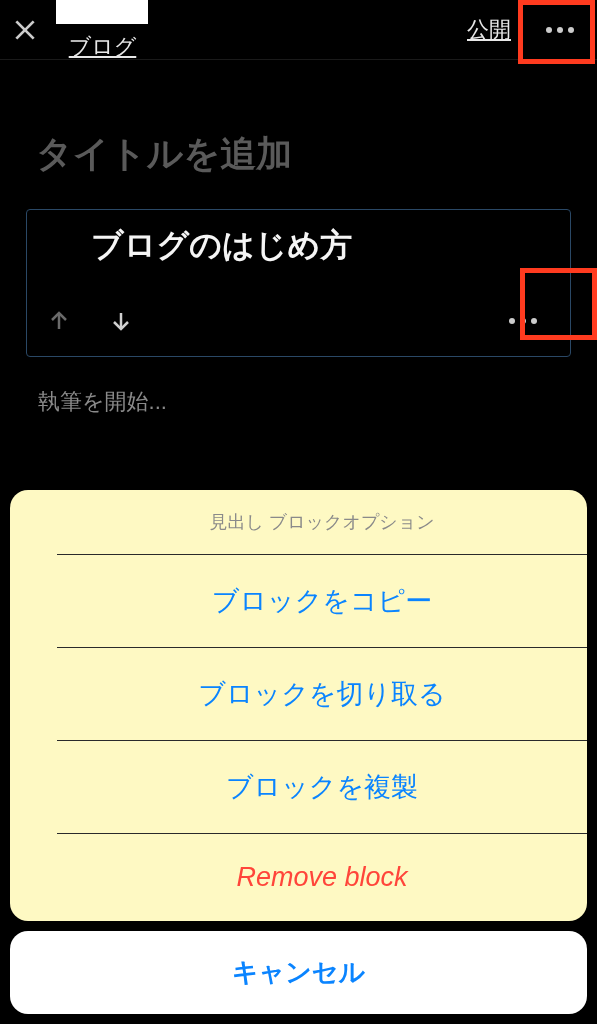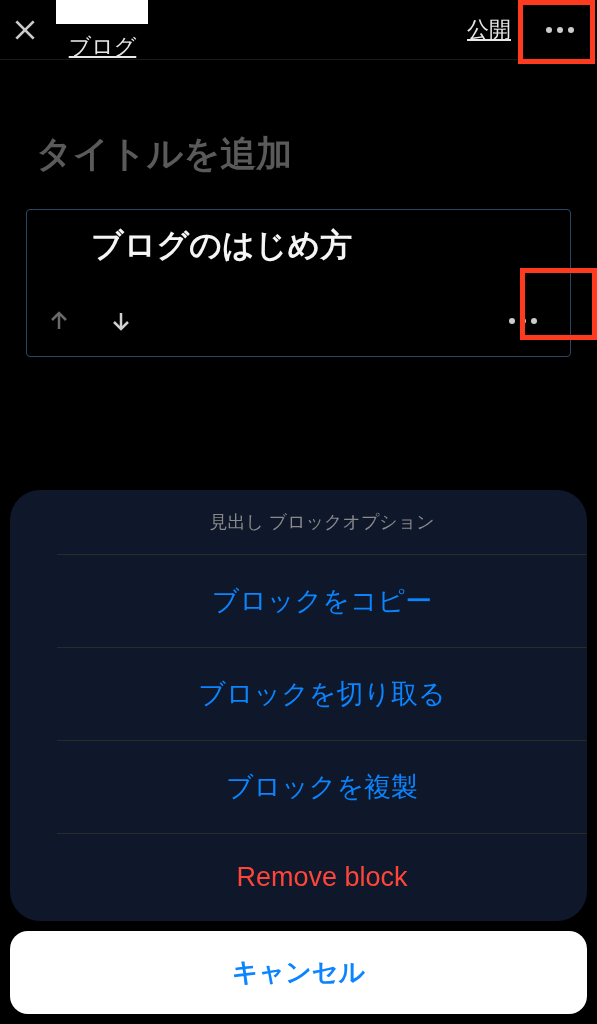--- a/index.html
+++ b/index.html
@@ -167,22 +167,22 @@
       padding: 0 12px;
     }
     .action-sheet {
       position: absolute;
       bottom: 0;
       left: 0;
       right: 0;
       padding: 0 10px 10px 10px;
     }
     .sheet-panel {
-      background: #0f172a;
-      border-radius: 30px;
+      background: #fef9c3;
+      border-radius: 18px;
       overflow: hidden;
       margin-bottom: 10px;
       padding-left: 47px;
     }
     .sheet-title {
       text-align: center;
       padding: 20px 0;
       font-size: 18px;
       color: #8a8a8a;
       border-bottom: 1px solid #2a2a2a;
@@ -190,20 +190,21 @@
     .sheet-option {
       text-align: center;
       padding: 28px 0;
       font-size: 27px;
       color: #0a84ff;
       border-bottom: 1px solid #2a2a2a;
       cursor: pointer;
     }
     .sheet-option:last-child {
       border-bottom: none;
+      font-style: italic;
     }
     .sheet-option.destructive {
       color: #ff453a;
     }
     .cancel-btn {
       background: #ffffff;
       border-radius: 18px;
       text-align: center;
       padding: 24px 0;
       font-size: 26px;
@@ -266,20 +267,21 @@
       <div class="block-more">
         <div class="dots">
           <span></span>
             <span></span>
             <span></span>
         </div>
       </div>
     </div>
   </div>
 
+  <div class="start-writing">執筆を開始...</div>
 </div>
 
 <div class="action-sheet">
   <div class="sheet-panel">
     <div class="sheet-title">見出し ブロックオプション</div>
     <div class="sheet-option">ブロックをコピー</div>
     <div class="sheet-option">ブロックを切り取る</div>
     <div class="sheet-option">ブロックを複製</div>
     <div class="sheet-option destructive">Remove block</div>
   </div>

